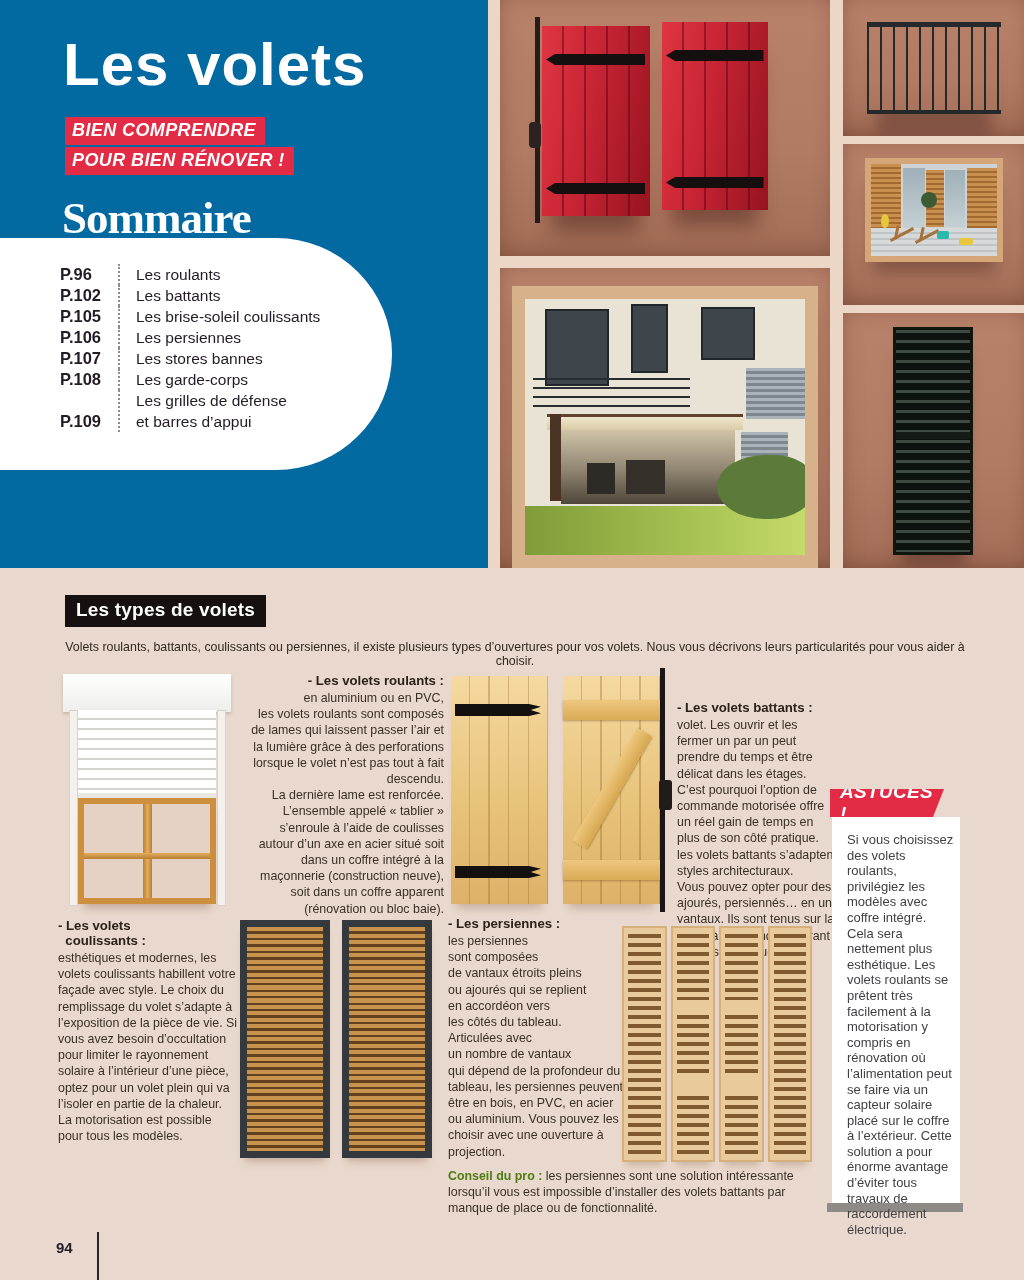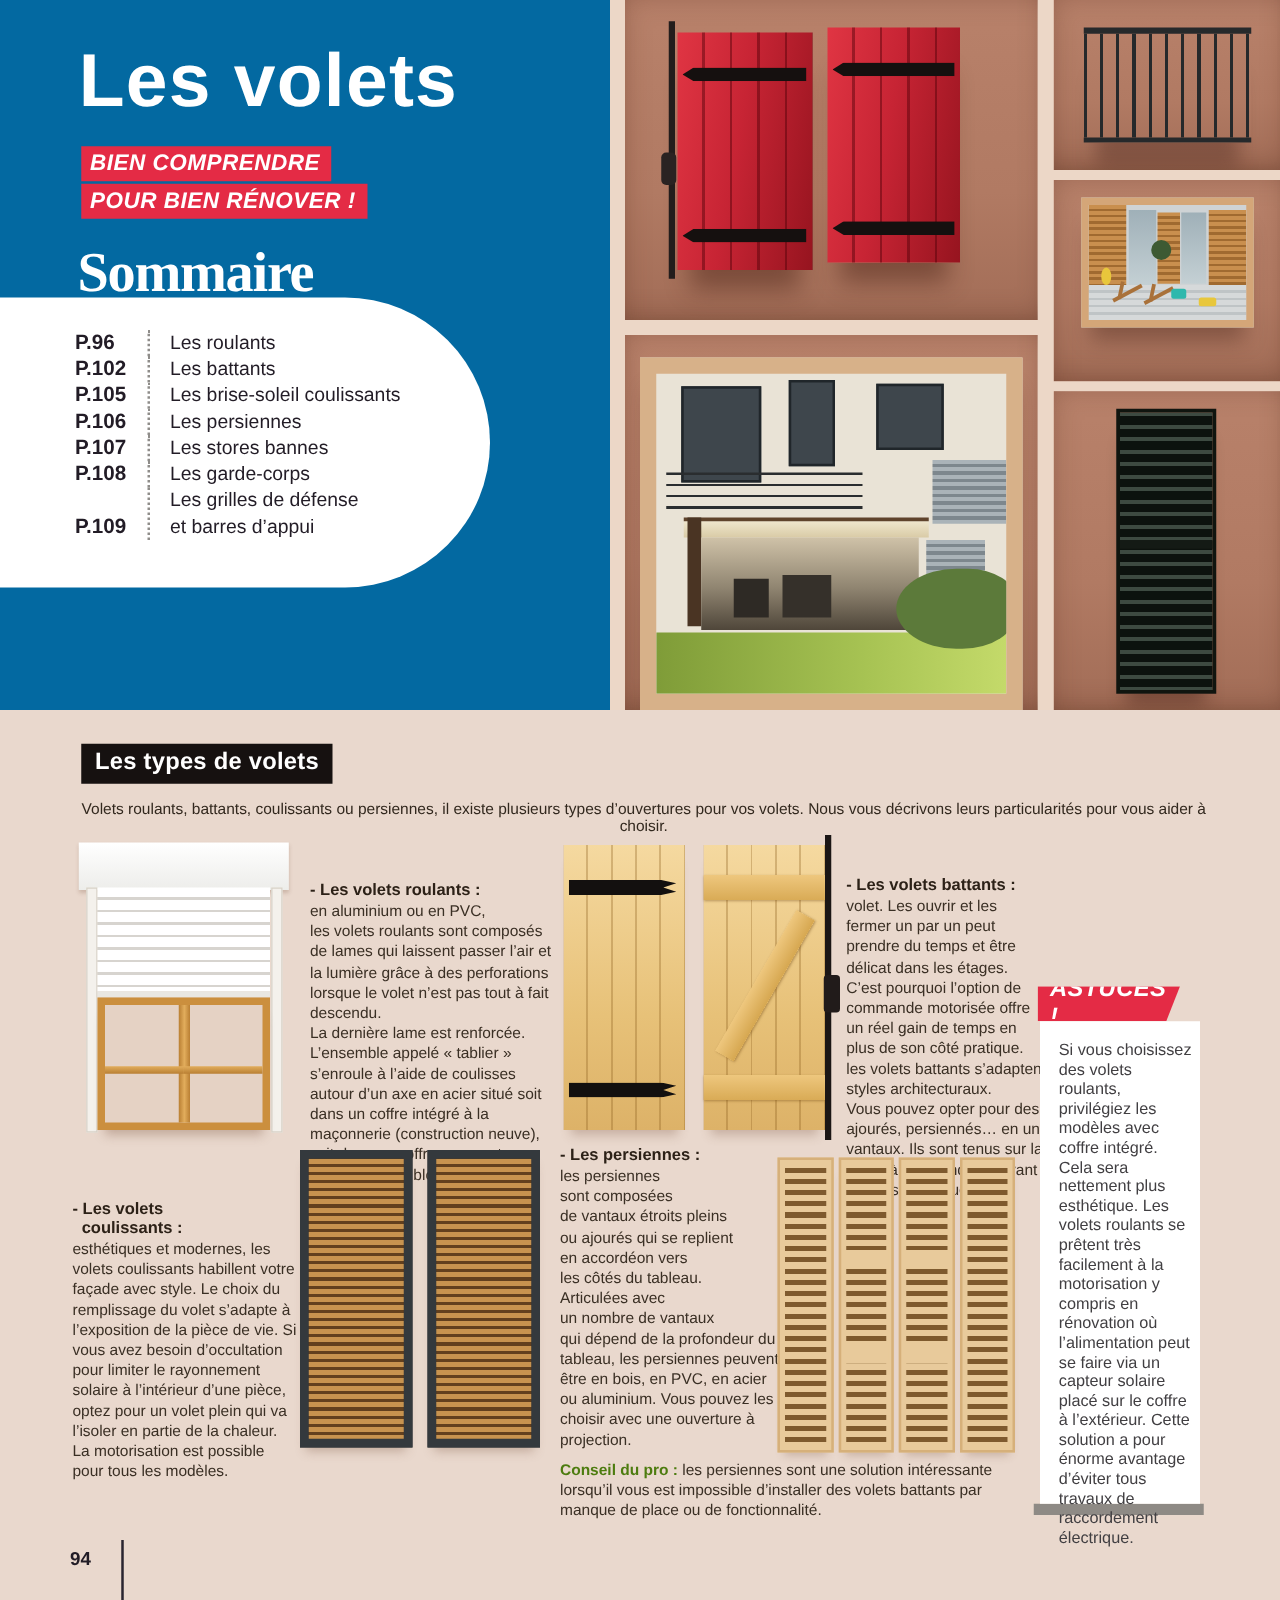--- a/index.html
+++ b/index.html
@@ -88,24 +88,24 @@
   .dark-pers .split { position:absolute; left:0; top:46%; width:100%; height:7px; background:#141a15; }
 
   
   .section-label { position:absolute; left:65px; top:595px; background:#161110; color:#fff;
                    font-weight:bold; font-size:19px; padding:4px 11px 6px; letter-spacing:.2px; }
   .intro { position:absolute; left:65px; top:640px; width:900px; font-size:12.4px; color:#32281e;text-align:center; }
 
   .art-head { font-weight:bold; font-size:13.2px; color:#2c2117; margin-bottom:2px; white-space:pre-wrap; }
   .art-body { font-size:12.4px; line-height:16.2px; color:#3a2f24; white-space:pre-line; }
   .col { position:absolute; }
-  .col-roulants    { left:248px; top:704px; width:196px; }
+  .col-roulants    { left:248px; top:673px; width:196px;text-align:right; }
   .col-battants    { left:677px; top:668px; width:250px;margin-top:32px; }
   .col-batt-narrow { width:150px; }
-  .col-coulissants { left:58px;  top:918px; width:180px;margin-top:41px; }
+  .col-coulissants { left:58px;  top:918px; width:180px; }
   .col-persiennes  { left:448px; top:916px; width:178px; }
   .conseil { position:absolute; left:448px; top:1168px; width:374px; font-size:12.4px; line-height:16.2px; color:#3a2f24; }
   .conseil b { color:#4d7c0f; }
 
   
   .fig { position:absolute; }
   .fig-roulant { left:55px; top:666px; width:185px; height:250px; }
   .coffre { position:absolute; left:8px; top:8px; width:168px; height:38px; background:linear-gradient(180deg,#ffffff,#ededea);
             box-shadow:0 2px 3px rgba(120,80,60,.25); }
   .rail { position:absolute; top:44px; width:9px; height:196px; background:#f4f1ec; border:1px solid #d8d2c8; }

